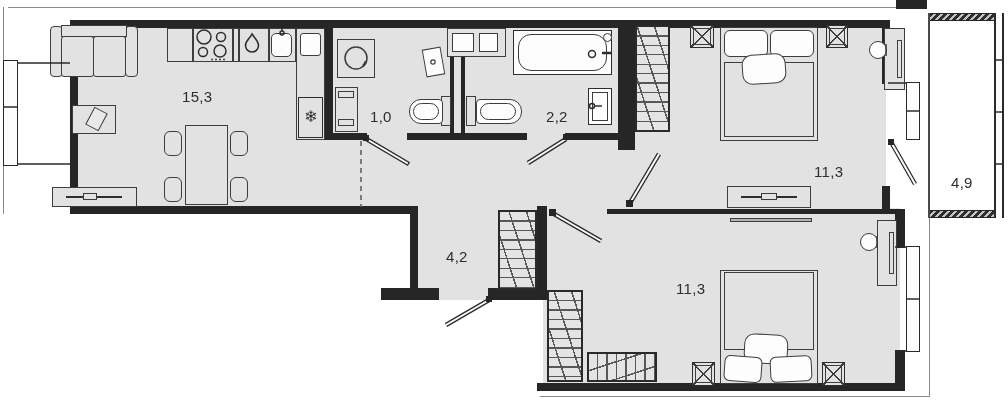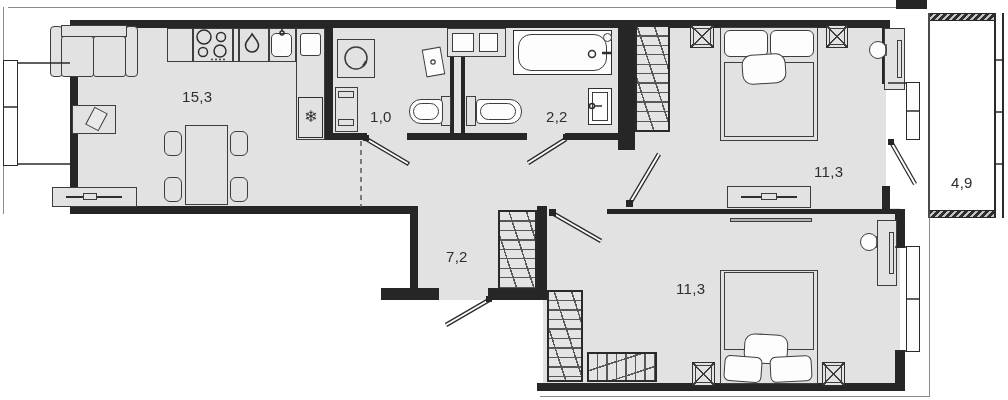--- a/index.html
+++ b/index.html
@@ -152,21 +152,21 @@
   <div class="abs wardrobe" style="left:547px;top:290px;width:36px;height:92px;"></div>
   <div class="abs wardrobe-h" style="left:587px;top:352px;width:70px;height:30px;"></div>
 
   <div class="abs wardrobe" style="left:498px;top:210px;width:39px;height:80px;"></div>
 
   <div class="rlabel" style="left:182px;top:88px;">15,3</div>
   <div class="rlabel" style="left:370px;top:108px;">1,0</div>
   <div class="rlabel" style="left:546px;top:108px;">2,2</div>
   <div class="rlabel" style="left:814px;top:163px;">11,3</div>
   <div class="rlabel" style="left:951px;top:174px;">4,9</div>
-  <div class="rlabel" style="left:446px;top:248px;">7,2</div>
+  <div class="rlabel" style="left:446px;top:248px;">4,2</div>
   <div class="rlabel" style="left:676px;top:280px;">11,3</div>
 
   <svg class="overlay" width="1008" height="400" viewBox="0 0 1008 400">
 
     <line x1="361" y1="141" x2="361" y2="207" stroke="#5a5a5a" stroke-width="1.5" stroke-dasharray="5 4"></line>
 
     <g stroke-linecap="square">
       <line x1="368" y1="140" x2="407" y2="163" stroke="#2a2a2a" stroke-width="4.5"></line>
       <line x1="368" y1="140" x2="407" y2="163" stroke="#ffffff" stroke-width="2"></line>
       <rect x="363" y="135" width="6" height="6" fill="#262626"></rect>

